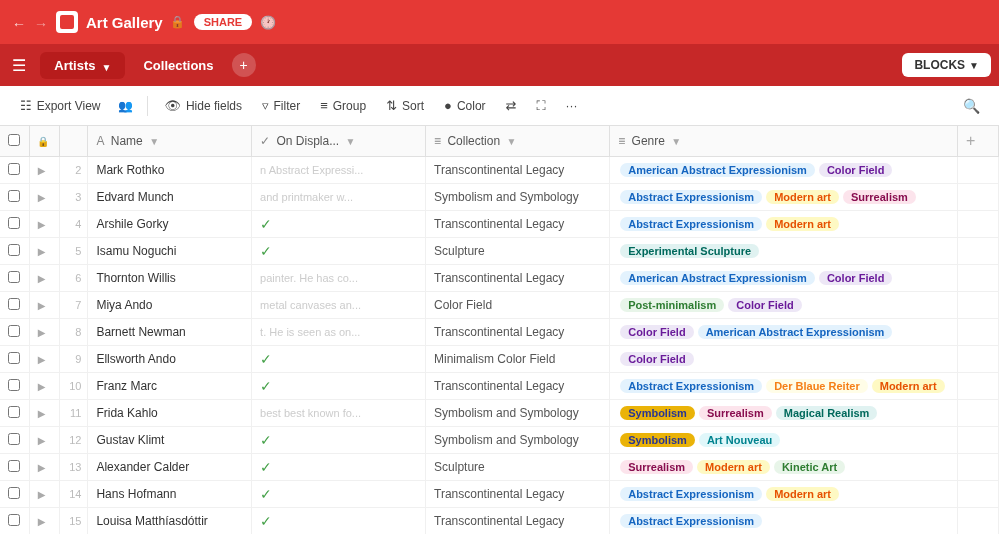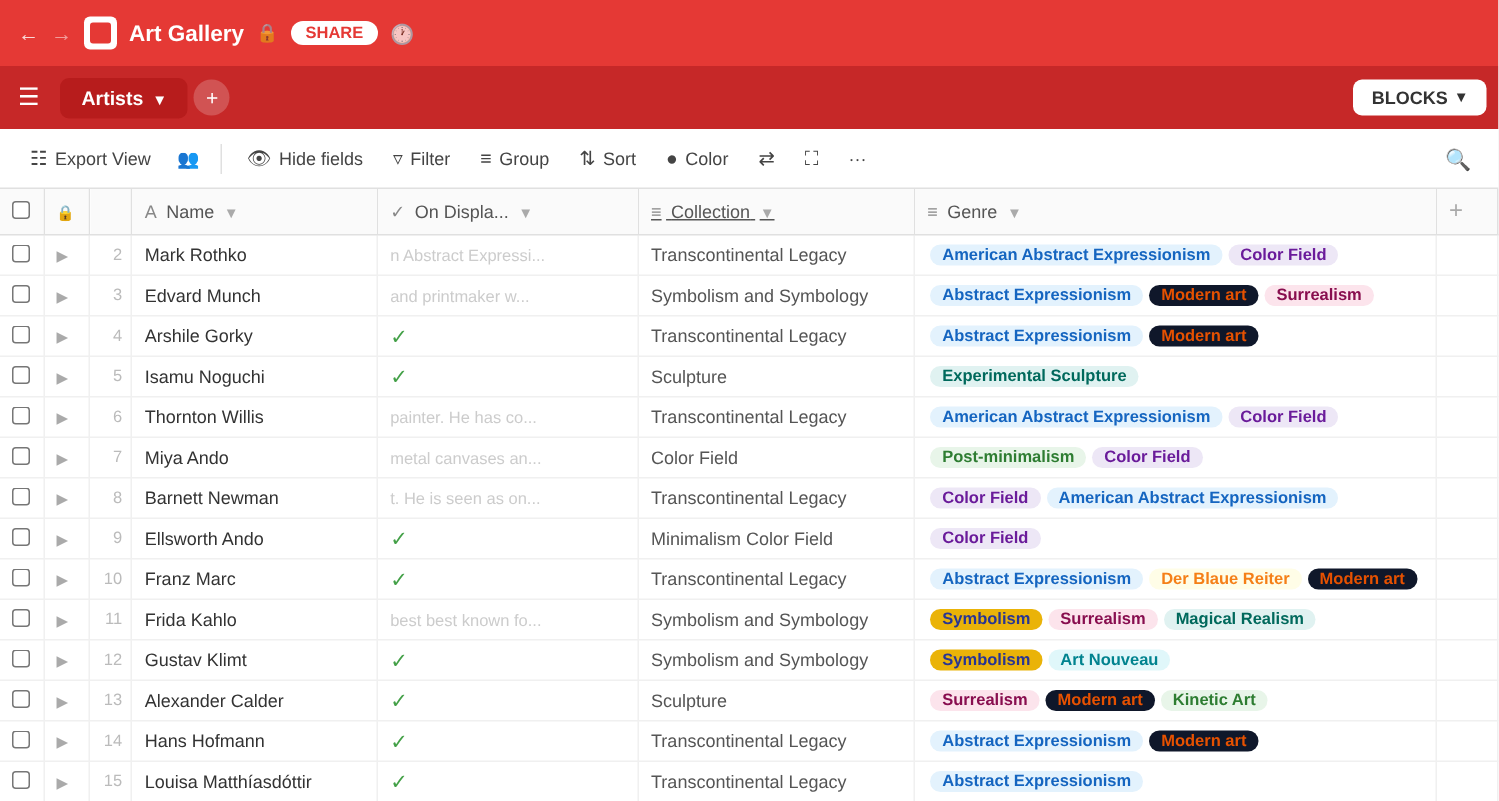--- a/index.html
+++ b/index.html
@@ -53,32 +53,32 @@
     }
     td {
       border-bottom: 1px solid #f0f0f0; border-right: 1px solid #f0f0f0;
       padding: 5px 8px; color: #333; vertical-align: middle;
     }
     .col-check { width: 28px; }
     .col-lock { width: 24px; }
     .col-num { width: 28px; color: #999; font-size: 11px; text-align: right; }
     .col-name { width: 160px; }
     .col-display { width: 170px; }
-    .col-collection { width: 180px; text-decoration: underline; }
+    .col-collection { width: 180px; }
     .col-genre { width: 340px; }
     .col-add { width: 40px; }
 
     .tag {
       display: inline-block; padding: 1px 8px; border-radius: 10px;
       font-size: 11px; font-weight: 700; margin: 1px 2px; white-space: nowrap;
     }
     .tag-blue { background: #e3f2fd; color: #1565c0; }
     .tag-purple { background: #ede7f6; color: #6a1b9a; }
     .tag-green { background: #e8f5e9; color: #2e7d32; }
-    .tag-orange { background: #0f172a; color: #e65100; }
+    .tag-orange { background: #fef9c3; color: #e65100; }
     .tag-pink { background: #fce4ec; color: #880e4f; }
     .tag-teal { background: #e0f2f1; color: #00695c; }
     .tag-yellow { background: #fffde7; color: #f57f17; }
     .tag-indigo { background: #eab308; color: #283593; }
     .tag-cyan { background: #e0f7fa; color: #00838f; }
 
     .check-green { color: #43a047; font-size: 14px; }
 
     th.col-check, th.col-lock, th.col-num { background: #fafafa; }
 
@@ -100,20 +100,23 @@
     <span style="color:rgba(255,255,255,0.7);font-size:13px;cursor:pointer;">🕐</span>
   </div>
 </div>
 
 <div class="tab-bar">
   <span class="hamburger">☰</span>
   <div class="tab active">
     <span>Artists</span>
     <span class="tab-chevron">▼</span>
   </div>
+  <div class="tab">
+    <span>Collections</span>
+  </div>
   <div class="tab-plus">+</div>
   <div class="tab-bar-right">
     <div class="blocks-btn">
       <span>BLOCKS</span>
       <span class="blocks-chevron">▼</span>
     </div>
   </div>
 </div>
 
 <div class="toolbar">

